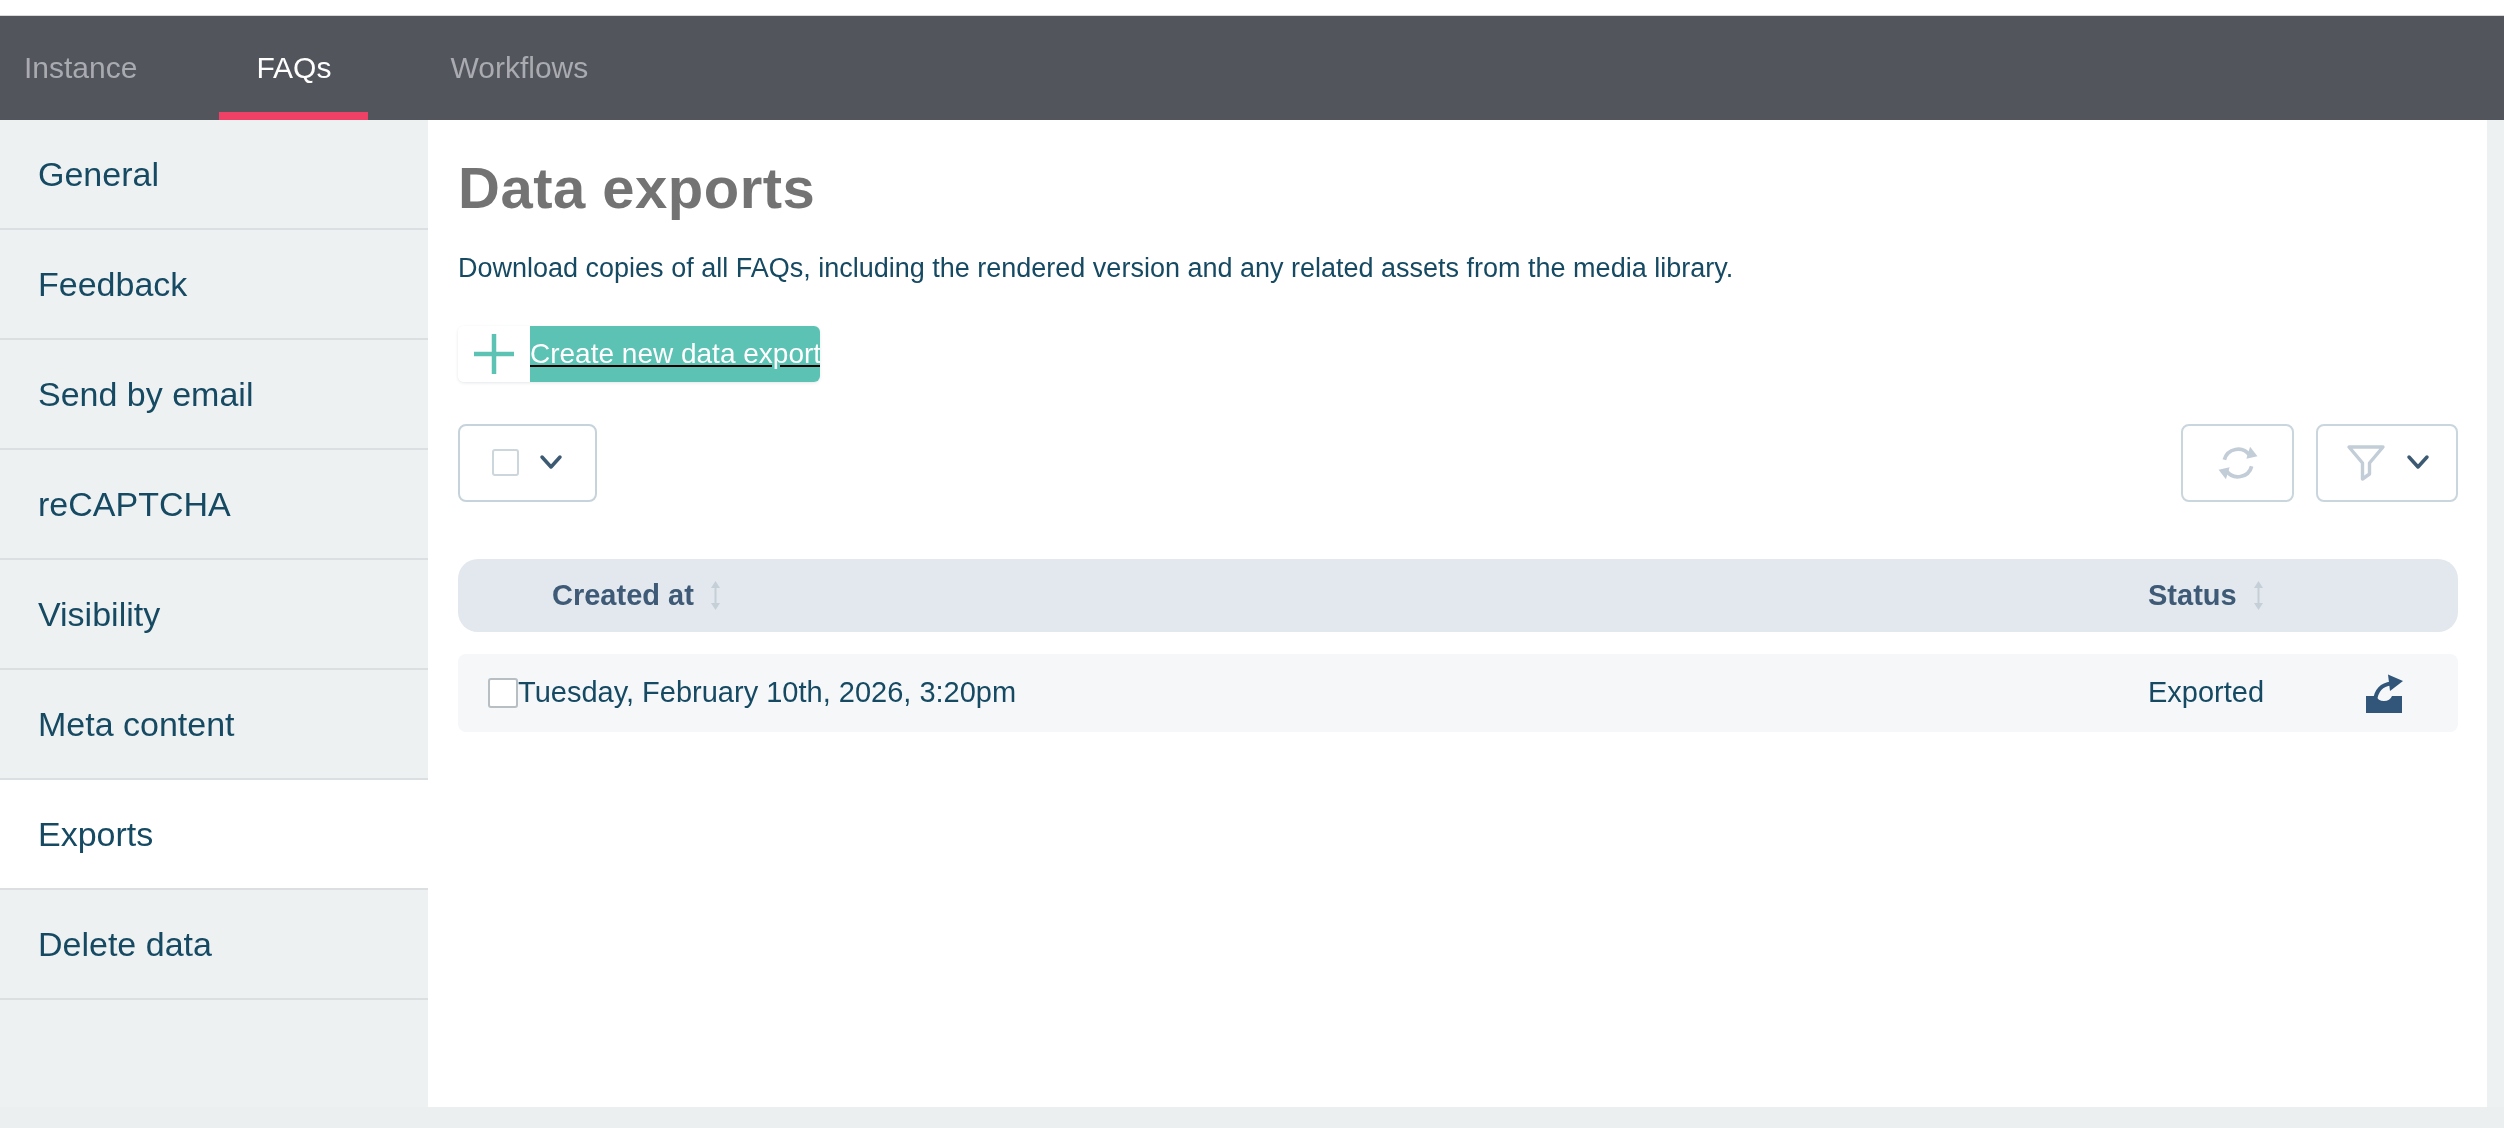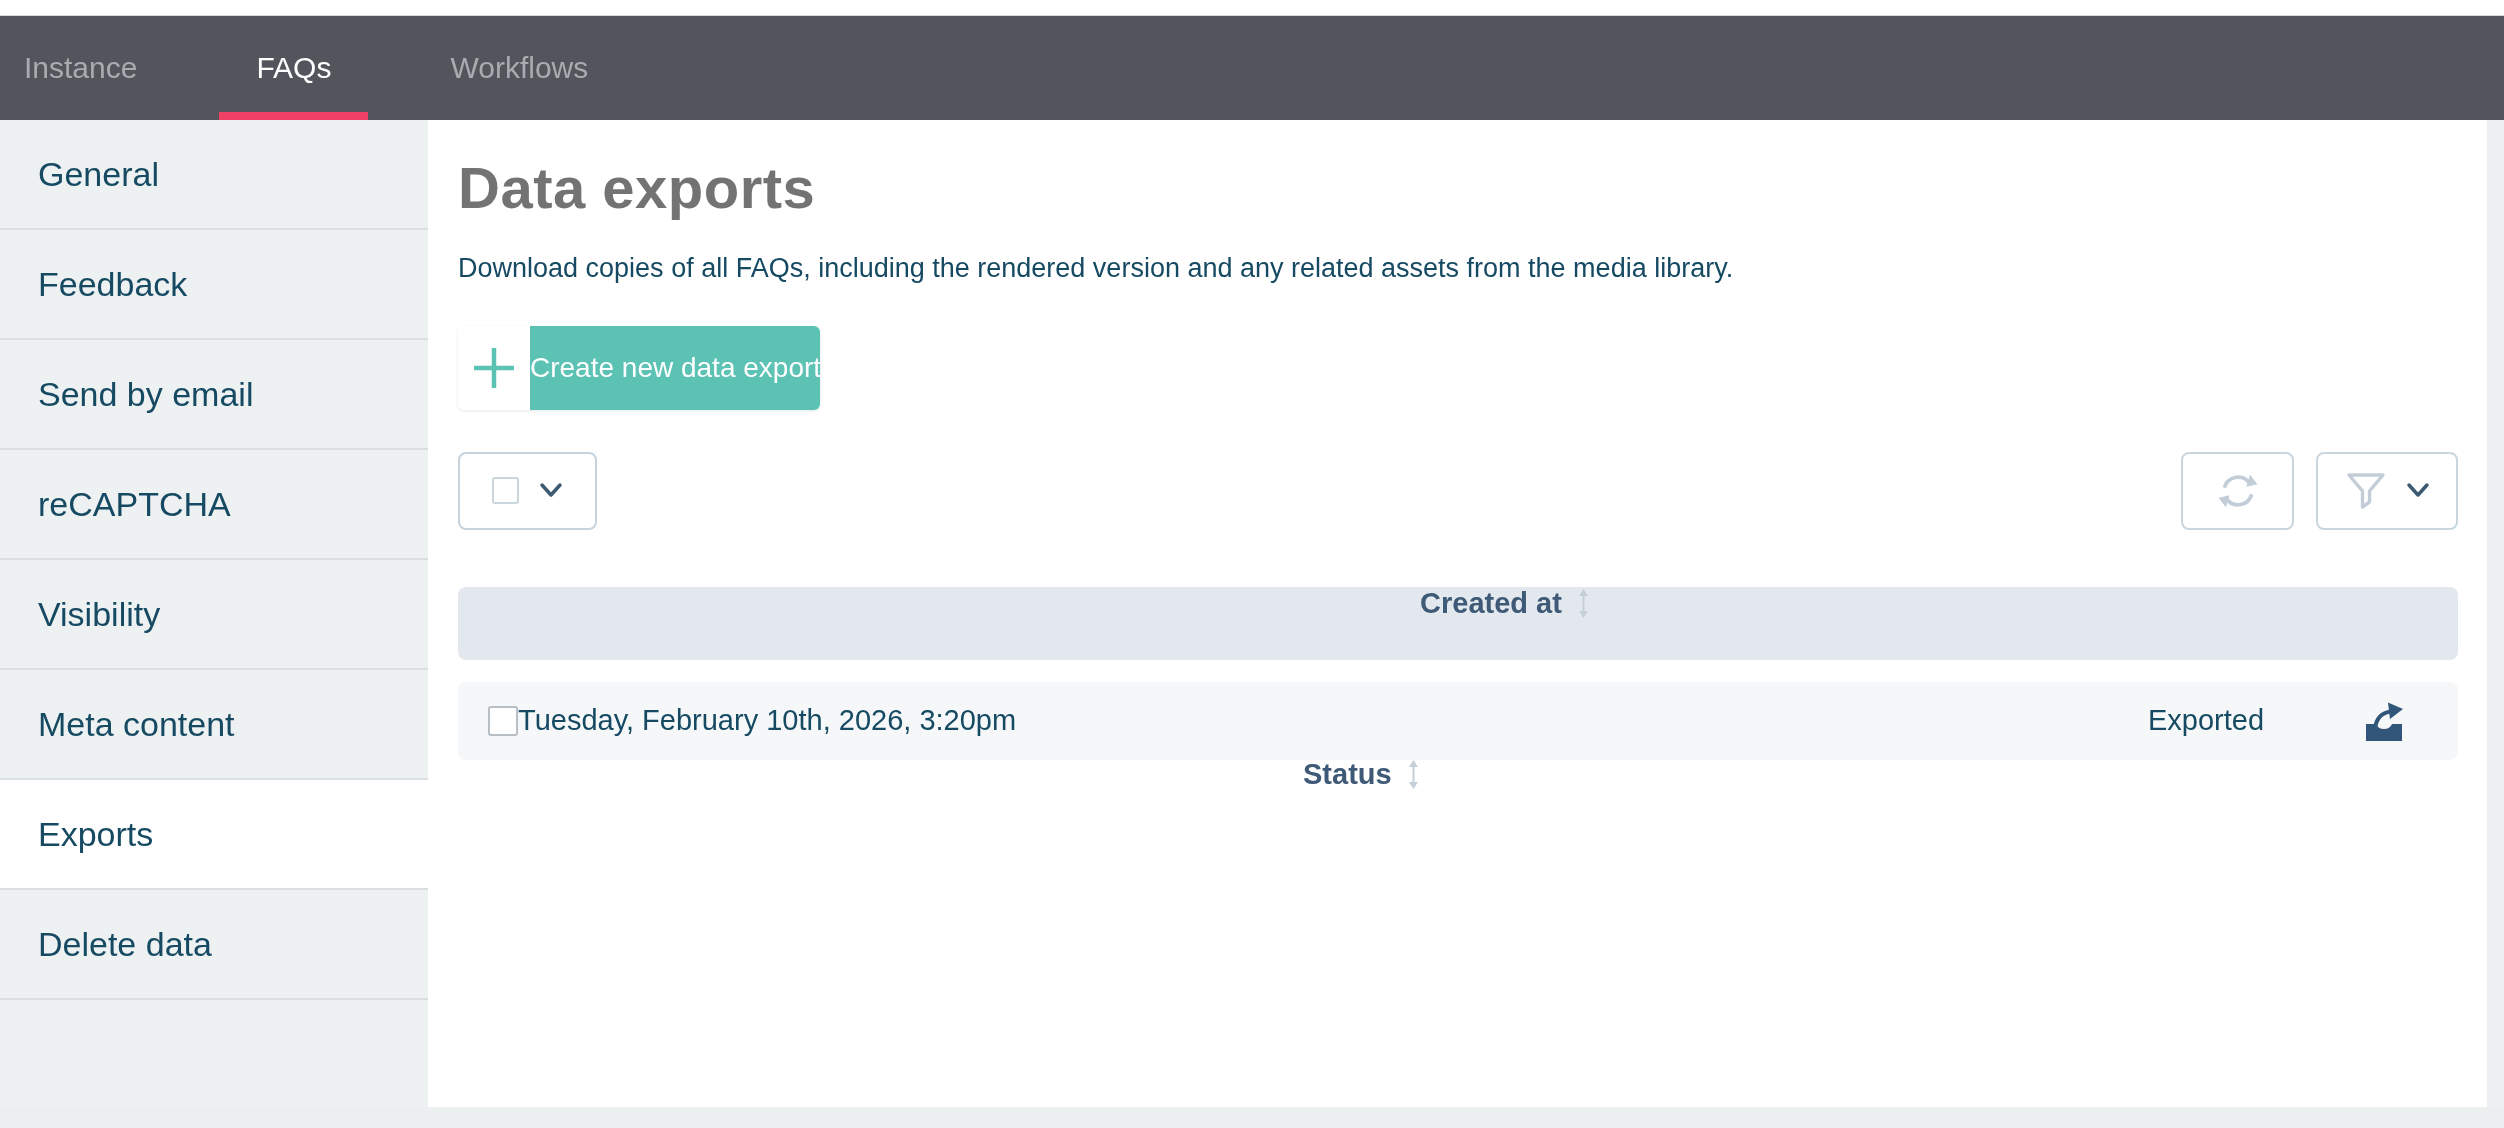--- a/index.html
+++ b/index.html
@@ -49,24 +49,25 @@
   .content { width: 2000px; margin-left: 30px; }
 
   .page-title {
     margin: 36px 0 0; font-size: 58px; line-height: 1.1;
     font-weight: 700; color: #737373; letter-spacing: 0.5px;
   }
   .page-desc { margin: 33px 0 0; font-size: 27px; color: #164a63; }
 
   
   .create-btn {
-    margin-top: 42px; width: 362px; height: 84px;
+    margin-top: 42px; width: 362px; height: 56px;
     display: flex; border-radius: 6px; overflow: hidden;
     cursor: pointer; box-shadow: 0 1px 3px rgba(40,60,70,0.12);
     background: #ffffff;
+    text-decoration: underline;
   }
   .create-btn .plus-cell {
     width: 72px; flex: 0 0 72px; background: #ffffff;
     display: flex; align-items: center; justify-content: center;
   }
   .create-btn .label-cell {
     flex: 1 1 auto; background: #5cc2b4; color: #ffffff;
     display: flex; align-items: center; justify-content: center;
     font-size: 28px; white-space: nowrap;
   }
@@ -88,23 +89,23 @@
     height: 78px; background: #ffffff; border: 2px solid #c9d6de;
     border-radius: 8px; display: flex; align-items: center; justify-content: center;
     cursor: pointer;
   }
   .icon-btn.refresh { width: 113px; }
   .icon-btn.filter  { width: 142px; gap: 18px; }
 
   
   .table { margin-top: 57px; }
   .thead {
-    height: 73px; background: #e2e8ed; border-radius: 8px;
+    height: 73px; background: #e2e8ed; border-radius: 20px;
     display: flex; align-items: center;
-    color: #3e5a76; font-weight: 700; font-size: 29px; flex-direction: column;
+    color: #3e5a76; font-weight: 700; font-size: 29px;
   }
   .th-created { margin-left: 94px; flex: 1 1 auto; display: flex; align-items: center; gap: 15px; cursor: pointer; }
   .th-status  { width: 310px; flex: 0 0 310px; display: flex; align-items: center; gap: 15px; cursor: pointer; }
   .trow {
     margin-top: 22px; height: 78px; background: #f5f7f9; border-radius: 8px;
     display: flex; align-items: center; font-size: 29px; color: #164a63;
   }
   .row-check {
     margin-left: 30px; width: 30px; height: 30px; flex: 0 0 30px;
     background: #ffffff; border: 2px solid #b7bec4; border-radius: 3px; cursor: pointer;

